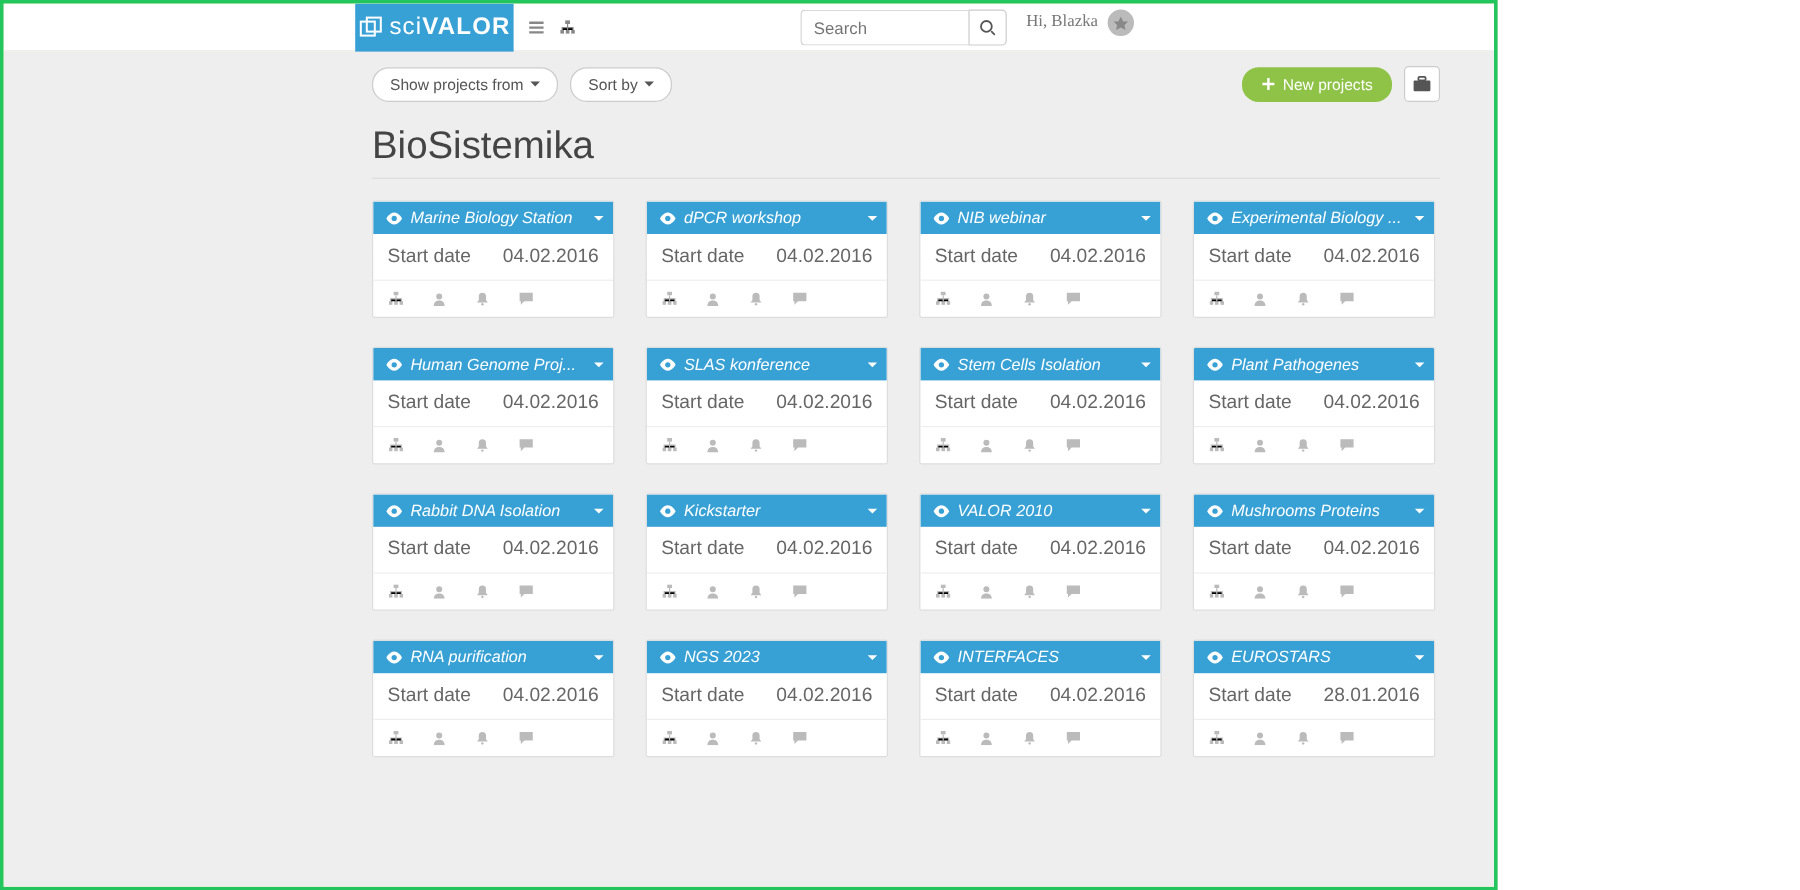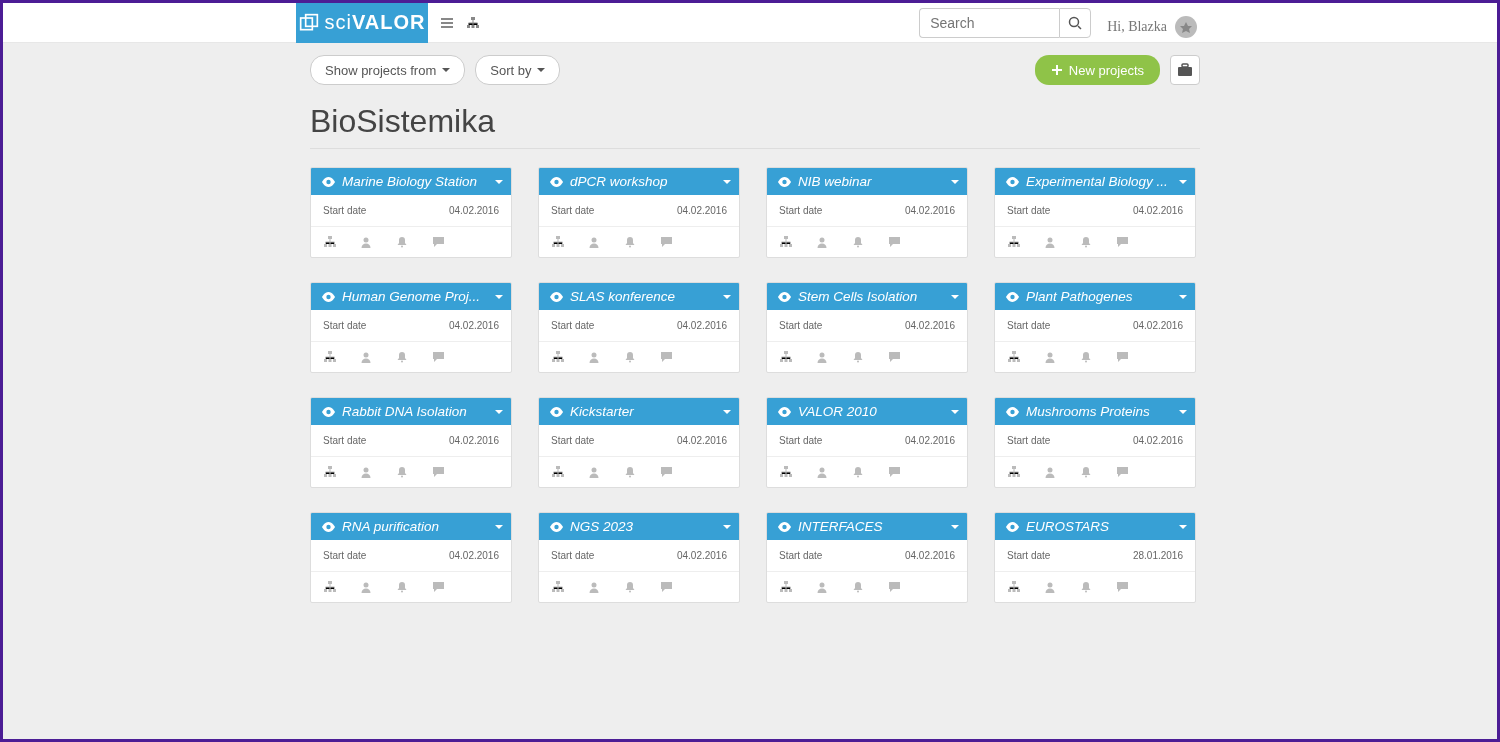--- a/index.html
+++ b/index.html
@@ -3,22 +3,22 @@
 <meta charset="utf-8">
 <style>
   * { box-sizing: border-box; margin: 0; padding: 0; }
   body {
     font-family: "Helvetica Neue", Helvetica, Arial, sans-serif;
     font-size: 14px;
     color: #333;
     background: #fff;
   }
   .frame {
-    border: 3px solid #4c1d95;
-    width: 1500px;
+    border: 3px solid #22c55e;
+    width: 1248px;
     height: 742px;
     overflow: hidden;
     background: #fef9c3;
   }
   .navbar {
     background: #fff;
     height: 40px;
     display: flex;
     align-items: center;
     border-bottom: 1px solid #e7e7e7;
@@ -40,21 +40,21 @@
   .logo svg { flex-shrink:0; }
   .logo-text { display:flex; align-items:baseline;}
   .logo-sci { font-weight:300;}
   .logo-note { font-weight:600;}
   .nav-icons { display:flex; gap:4px; margin-left:8px; }
   .nav-icon-btn {
     width: 22px; height: 22px;
     display: flex; align-items:center; justify-content:center;
     color:#888; cursor:pointer;
   }
-  .nav-right { margin-left:auto; display:flex; align-items:flex-end; gap:16px; margin-right:300px;}
+  .nav-right { margin-left:auto; display:flex; align-items:flex-start; gap:16px; margin-right:300px;}
   .search-group { display:flex; }
   .search-input {
     border:1px solid #ccc; border-right:none;
     border-radius: 4px 0 0 4px;
     padding: 6px 10px;
     width: 140px;
     font-size: 14px;
     outline:none;
   }
   .search-btn {
@@ -76,21 +76,21 @@
     background:#eee;
     padding: 12px 0 24px 0;
     height: calc(100% - 40px);
     overflow:auto;
   }
   .container {
     width: 890px;
     margin-left: 307px;
   }
   .top-controls {
-    display:flex; gap:10px;
+    display:flex; align-items:center; gap:10px;
     margin-bottom: 18px;
   }
   .dropdown-btn {
     background:#fff; border:1px solid #ccc;
     border-radius: 14px;
     padding: 6px 14px;
     font-size: 13px;
     color:#555;
     display:flex; align-items:center; gap:6px;
     cursor:pointer;
@@ -159,21 +159,21 @@
     width:0;height:0;
     border-left:4px solid transparent;
     border-right:4px solid transparent;
     border-top:4px solid #fff;
     margin-left:6px;
     cursor:pointer;
   }
   .card-body {
     padding: 10px 12px;
     display:flex; justify-content:space-between;
-    font-size: 10px;
+    font-size: 16px;
     color:#666;
     border-bottom: 1px solid #eee;
   }
   .card-footer {
     padding: 8px 12px;
     display:flex; gap: 22px;
     color:#bbb;
   }
   .card-footer .fi {
     width:14px; height:14px;

